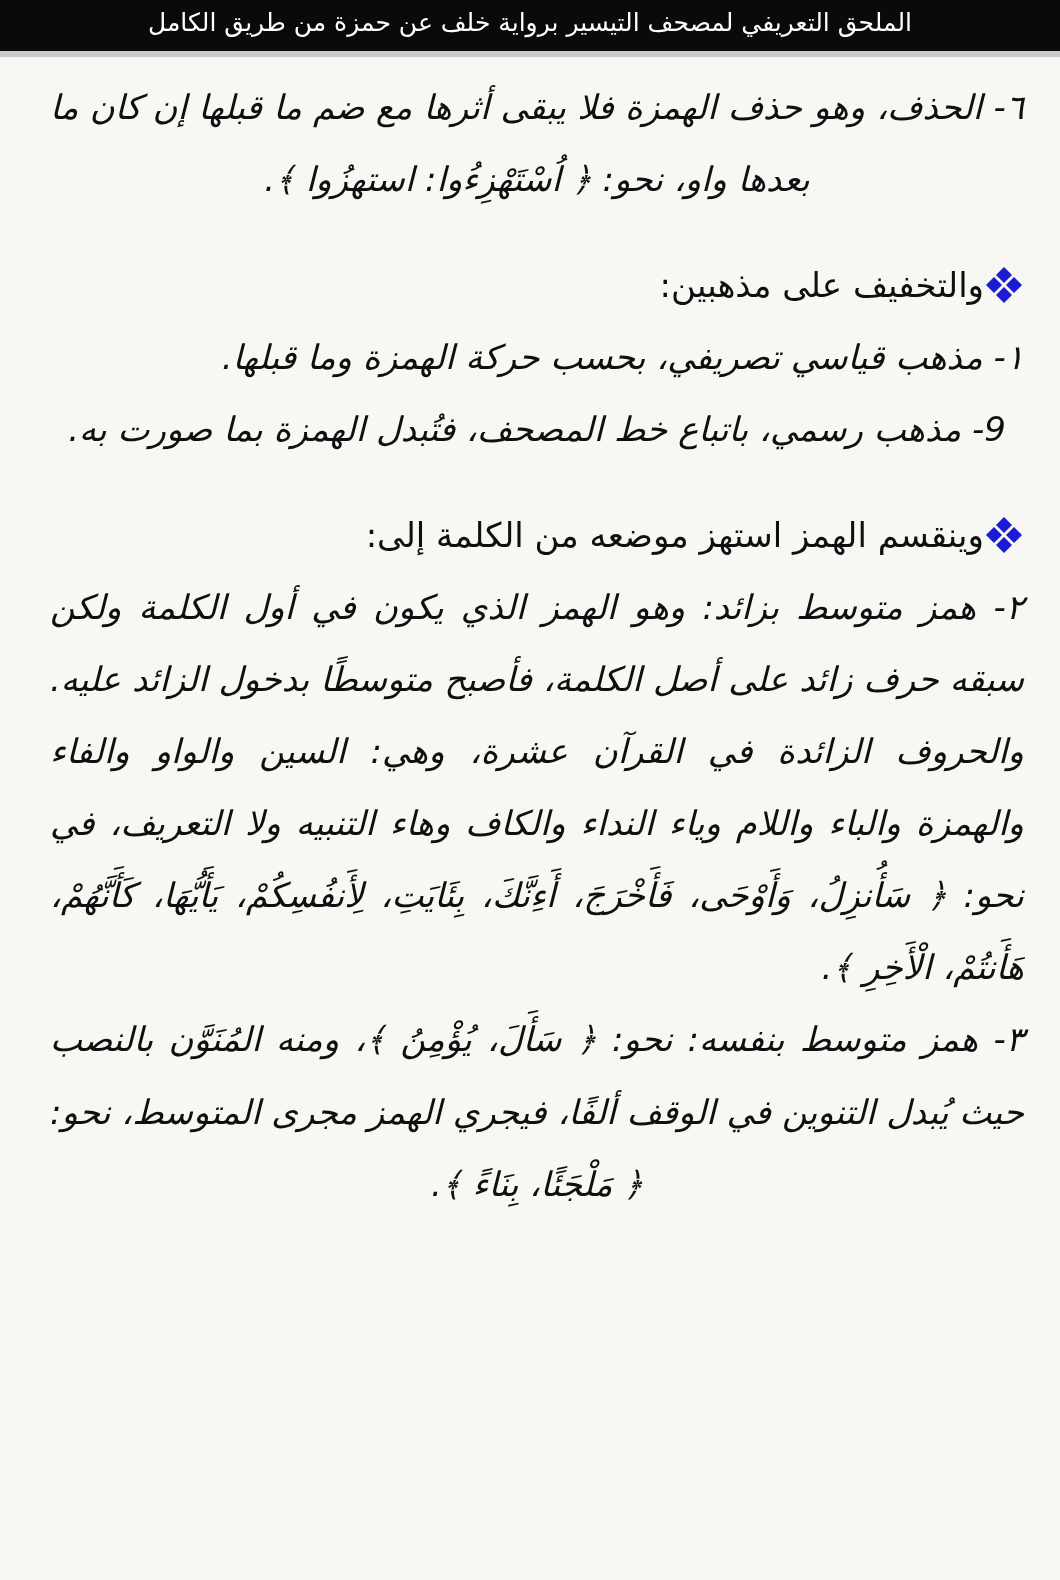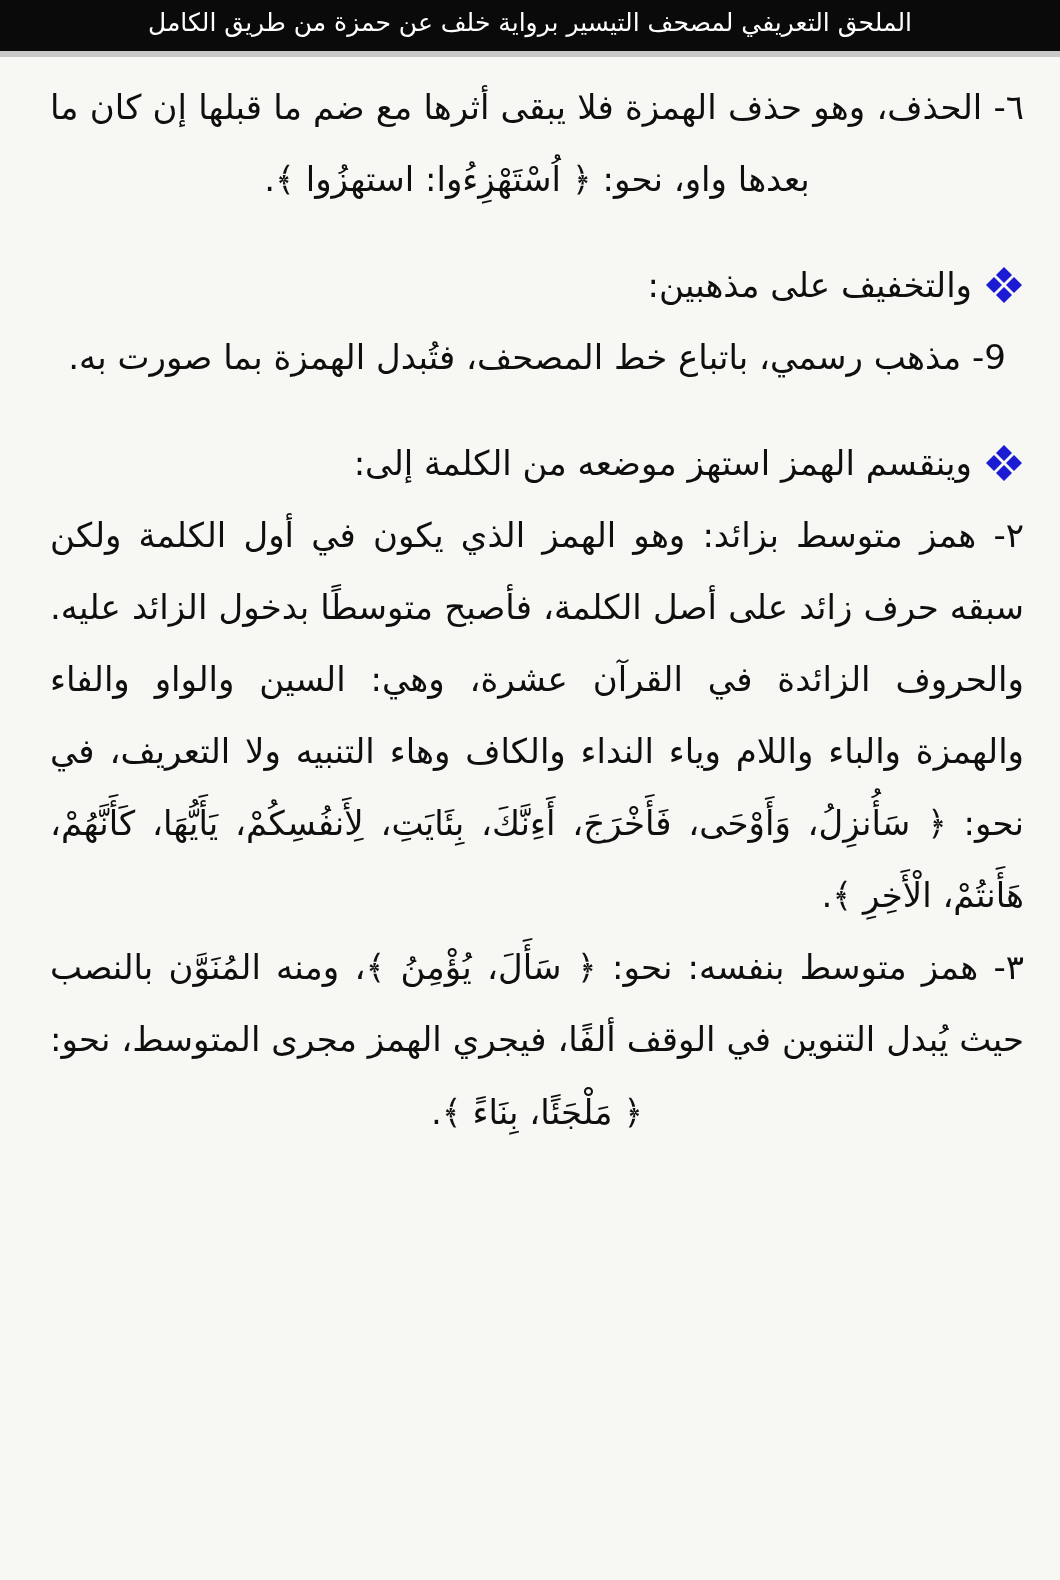--- a/index.html
+++ b/index.html
@@ -23,26 +23,25 @@
     border-bottom: 6px solid #c9c9c9;
     direction: rtl;
   }
   .body {
     direction: rtl;
     padding: 14px 36px 0 50px;
     font-size: 34px;
     line-height: 2.12;
     text-align: justify;
   }
-  .para { margin: 0; }
+  .para { margin: 0; font-style: italic; }
   .center-last { text-align-last: center; }
   .section-heading {
     display: flex;
     align-items: center;
-    gap: 12px;
     margin-top: 34px;
     text-align: right;
   }
   .section-heading .txt { flex: 0 1 auto; }
   .bullet {
     flex: 0 0 auto;
     width: 40px;
     height: 40px;
     display: inline-block;
   }
@@ -63,20 +62,21 @@
 
     <div class="section-heading">
       <span class="bullet">
         <svg viewBox="0 0 40 40" xmlns="http://www.w3.org/2000/svg">
           <path fill="#1b1bd3" d="M20 2l8 8-8 8-8-8z M2 20l8-8 8 8-8 8z M22 20l8-8 8 8-8 8z M20 22l8 8-8 8-8-8z"></path>
         </svg>
       </span>
       <span class="txt">والتخفيف على مذهبين:</span>
     </div>
 
+    <p class="para">١- مذهب قياسي تصريفي، بحسب حركة الهمزة وما قبلها.</p>
 
     <p class="para center-last">9- مذهب رسمي، باتباع خط المصحف، فتُبدل الهمزة بما صورت به.</p>
 
     <div class="section-heading">
       <span class="bullet">
         <svg viewBox="0 0 40 40" xmlns="http://www.w3.org/2000/svg">
           <path fill="#1b1bd3" d="M20 2l8 8-8 8-8-8z M2 20l8-8 8 8-8 8z M22 20l8-8 8 8-8 8z M20 22l8 8-8 8-8-8z"></path>
         </svg>
       </span>
       <span class="txt">وينقسم الهمز استهز موضعه من الكلمة إلى:</span>

